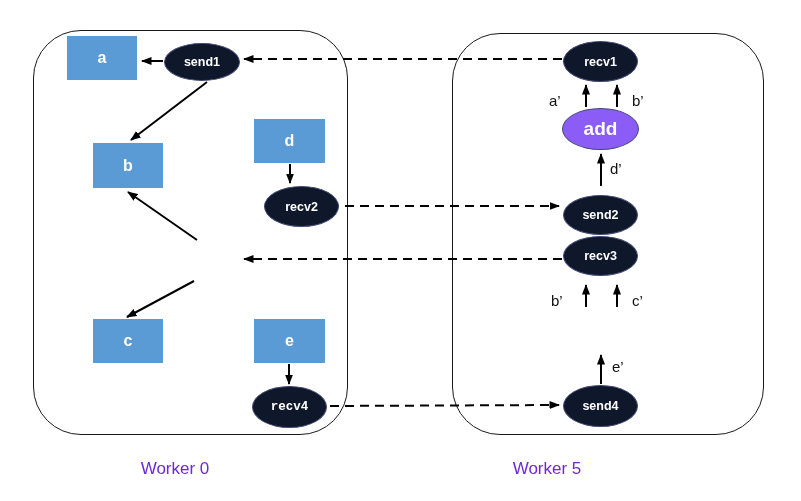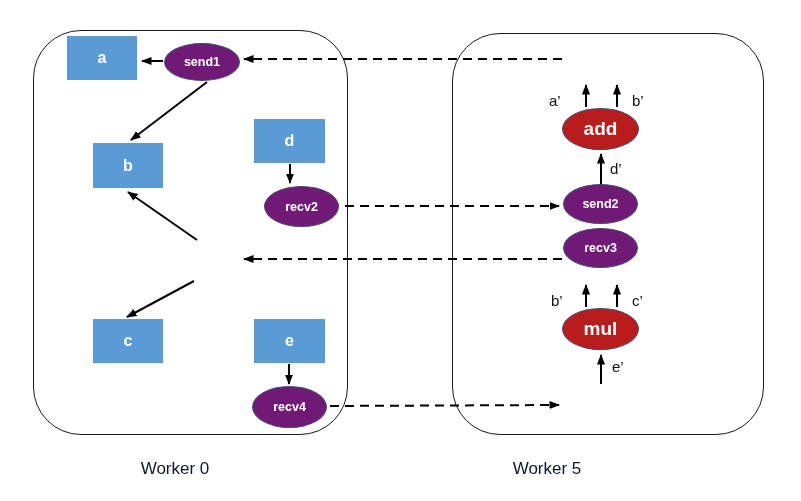--- a/index.html
+++ b/index.html
@@ -36,41 +36,41 @@
     justify-content: center;
     color: #ffffff;
     font-weight: bold;
     box-sizing: border-box;
   }
   .rect-node {
     background: #5B9BD5;
     font-size: 16px;
   }
   .op-node {
-    background: #701a75;
+    background: #0f172a;
     border: 1.5px solid #434A74;
     border-radius: 50%;
     font-size: 12.5px;
   }
   .compute-node {
-    background: #b91c1c;
+    background: #8b5cf6;
     border: 1.5px solid #434A74;
     border-radius: 50%;
     font-size: 19px;
   }
   .edge-label {
     position: absolute;
     color: #111111;
     font-size: 15px;
   }
   .worker-caption {
     position: absolute;
     width: 100px;
     text-align: center;
-    color: #0f172a;
+    color: #6d28d9;
     font-size: 17px;
   }
 </style>
 </head>
 <body>
 
 <div id="stage">
 
   <div class="worker-box" style="left:33px; top:30px; width:313px; height:403px;"></div>
   <div class="worker-box" style="left:452px; top:33px; width:310px; height:400px;"></div>
@@ -103,27 +103,28 @@
   </svg>
 
   <div class="node rect-node" style="left:67px;  top:36px;  width:70px; height:44px;">a</div>
   <div class="node rect-node" style="left:93px;  top:143px; width:70px; height:45px;">b</div>
   <div class="node rect-node" style="left:93px;  top:319px; width:70px; height:44px;">c</div>
   <div class="node rect-node" style="left:254px; top:119px; width:71px; height:44px;">d</div>
   <div class="node rect-node" style="left:254px; top:319px; width:71px; height:44px;">e</div>
 
   <div class="node op-node" style="left:164px; top:43px;  width:76px; height:38px;">send1</div>
   <div class="node op-node" style="left:264px; top:186px; width:75px; height:41px;">recv2</div>
-  <div class="node op-node" style="left:252px; top:386px; width:75px; height:42px;">recv4</div>
+  <div class="node op-node" style="left:252px; top:386px; width:75px; height:42px;font-family:Liberation Mono, monospace;">recv4</div>
 
-  <div class="node op-node" style="left:563px; top:184px; width:75px; height:40px;">send2</div>
-  <div class="node op-node" style="left:563px; top:228px; width:75px; height:40px;">recv3</div>
+  <div class="node op-node" style="left:563px; top:41px;  width:75px; height:41px;">recv1</div>
+  <div class="node op-node" style="left:563px; top:195px; width:75px; height:40px;">send2</div>
+  <div class="node op-node" style="left:563px; top:236px; width:75px; height:40px;">recv3</div>
+  <div class="node op-node" style="left:563px; top:385px; width:75px; height:42px;">send4</div>
 
   <div class="node compute-node" style="left:562px; top:108px; width:77px; height:42px;">add</div>
-  <div class="node compute-node" style="left:562px; top:308px; width:77px; height:42px;">mul</div>
 
   <span class="edge-label" style="left:549px; top:92px;">a’</span>
   <span class="edge-label" style="left:632px; top:92px;">b’</span>
   <span class="edge-label" style="left:610px; top:160px;">d’</span>
   <span class="edge-label" style="left:551px; top:292px;">b’</span>
   <span class="edge-label" style="left:632px; top:292px;">c’</span>
   <span class="edge-label" style="left:612px; top:358px;">e’</span>
 
   <div class="worker-caption" style="left:125px; top:459px;">Worker 0</div>
   <div class="worker-caption" style="left:497px; top:459px;">Worker 5</div>

